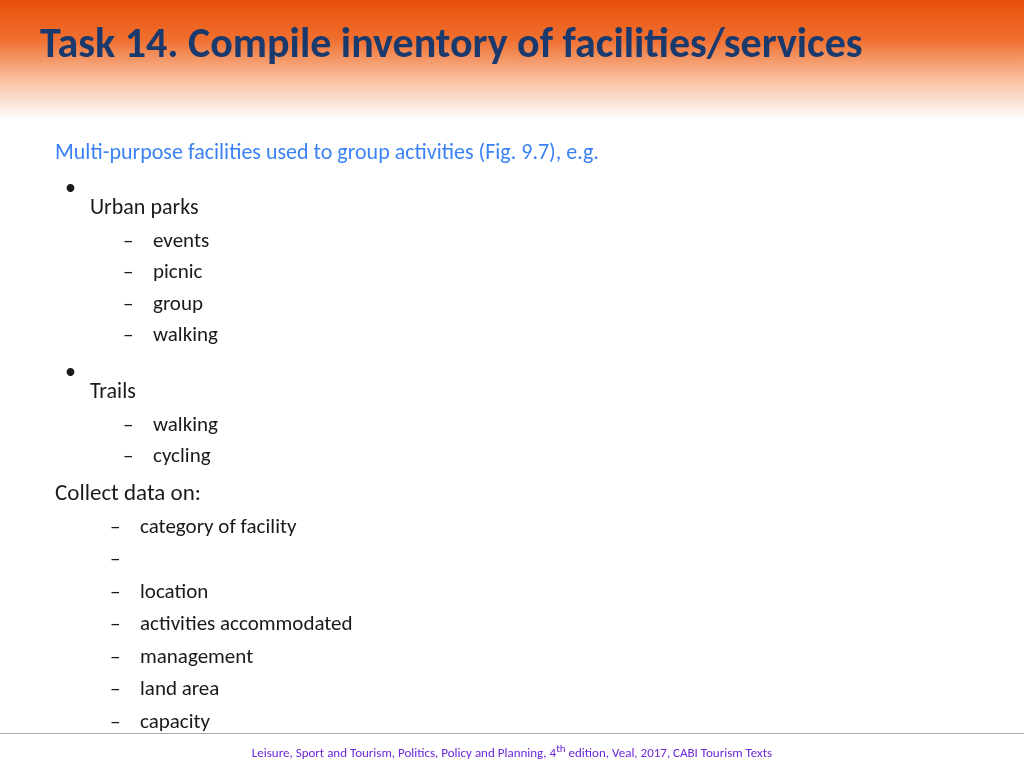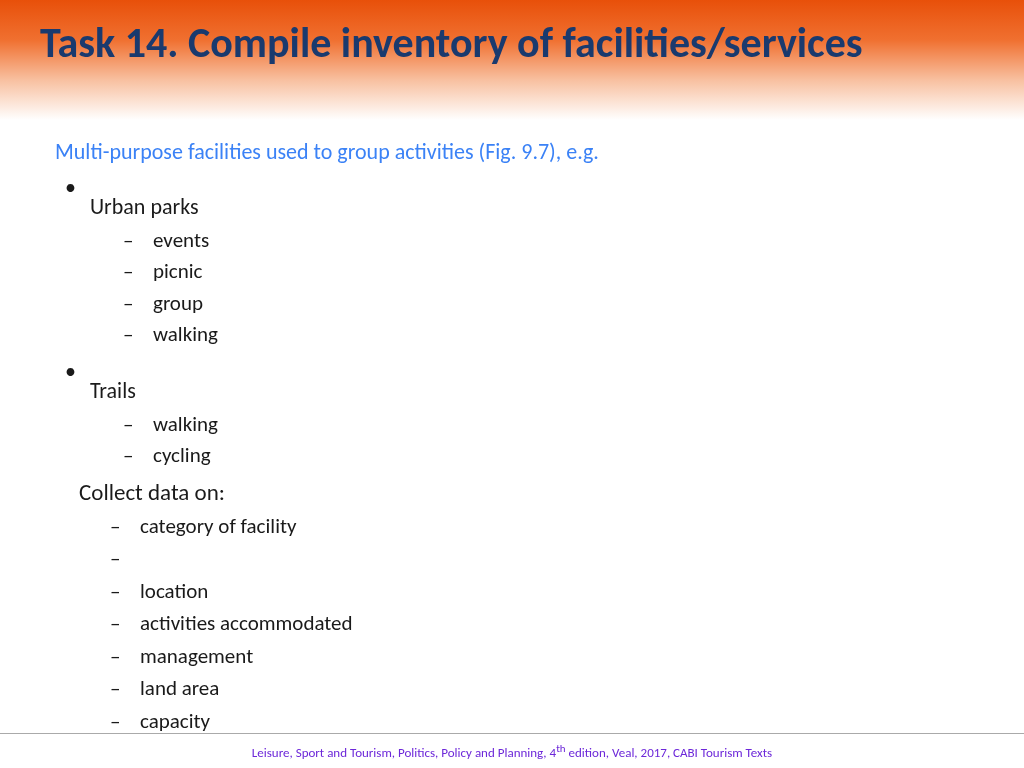--- a/index.html
+++ b/index.html
@@ -88,21 +88,20 @@
 
     .collect-section {
       margin-top: 6px;
     }
 
     .collect-heading {
       font-size: 23px;
       color: #1a1a1a;
       margin-bottom: 4px;
       font-weight: 400;
-      margin-left: 24px;
     }
 
     .collect-sub-bullets {
       margin-left: 55px;
     }
 
     .collect-sub-bullet {
       display: flex;
       align-items: flex-start;
       font-size: 21px;

